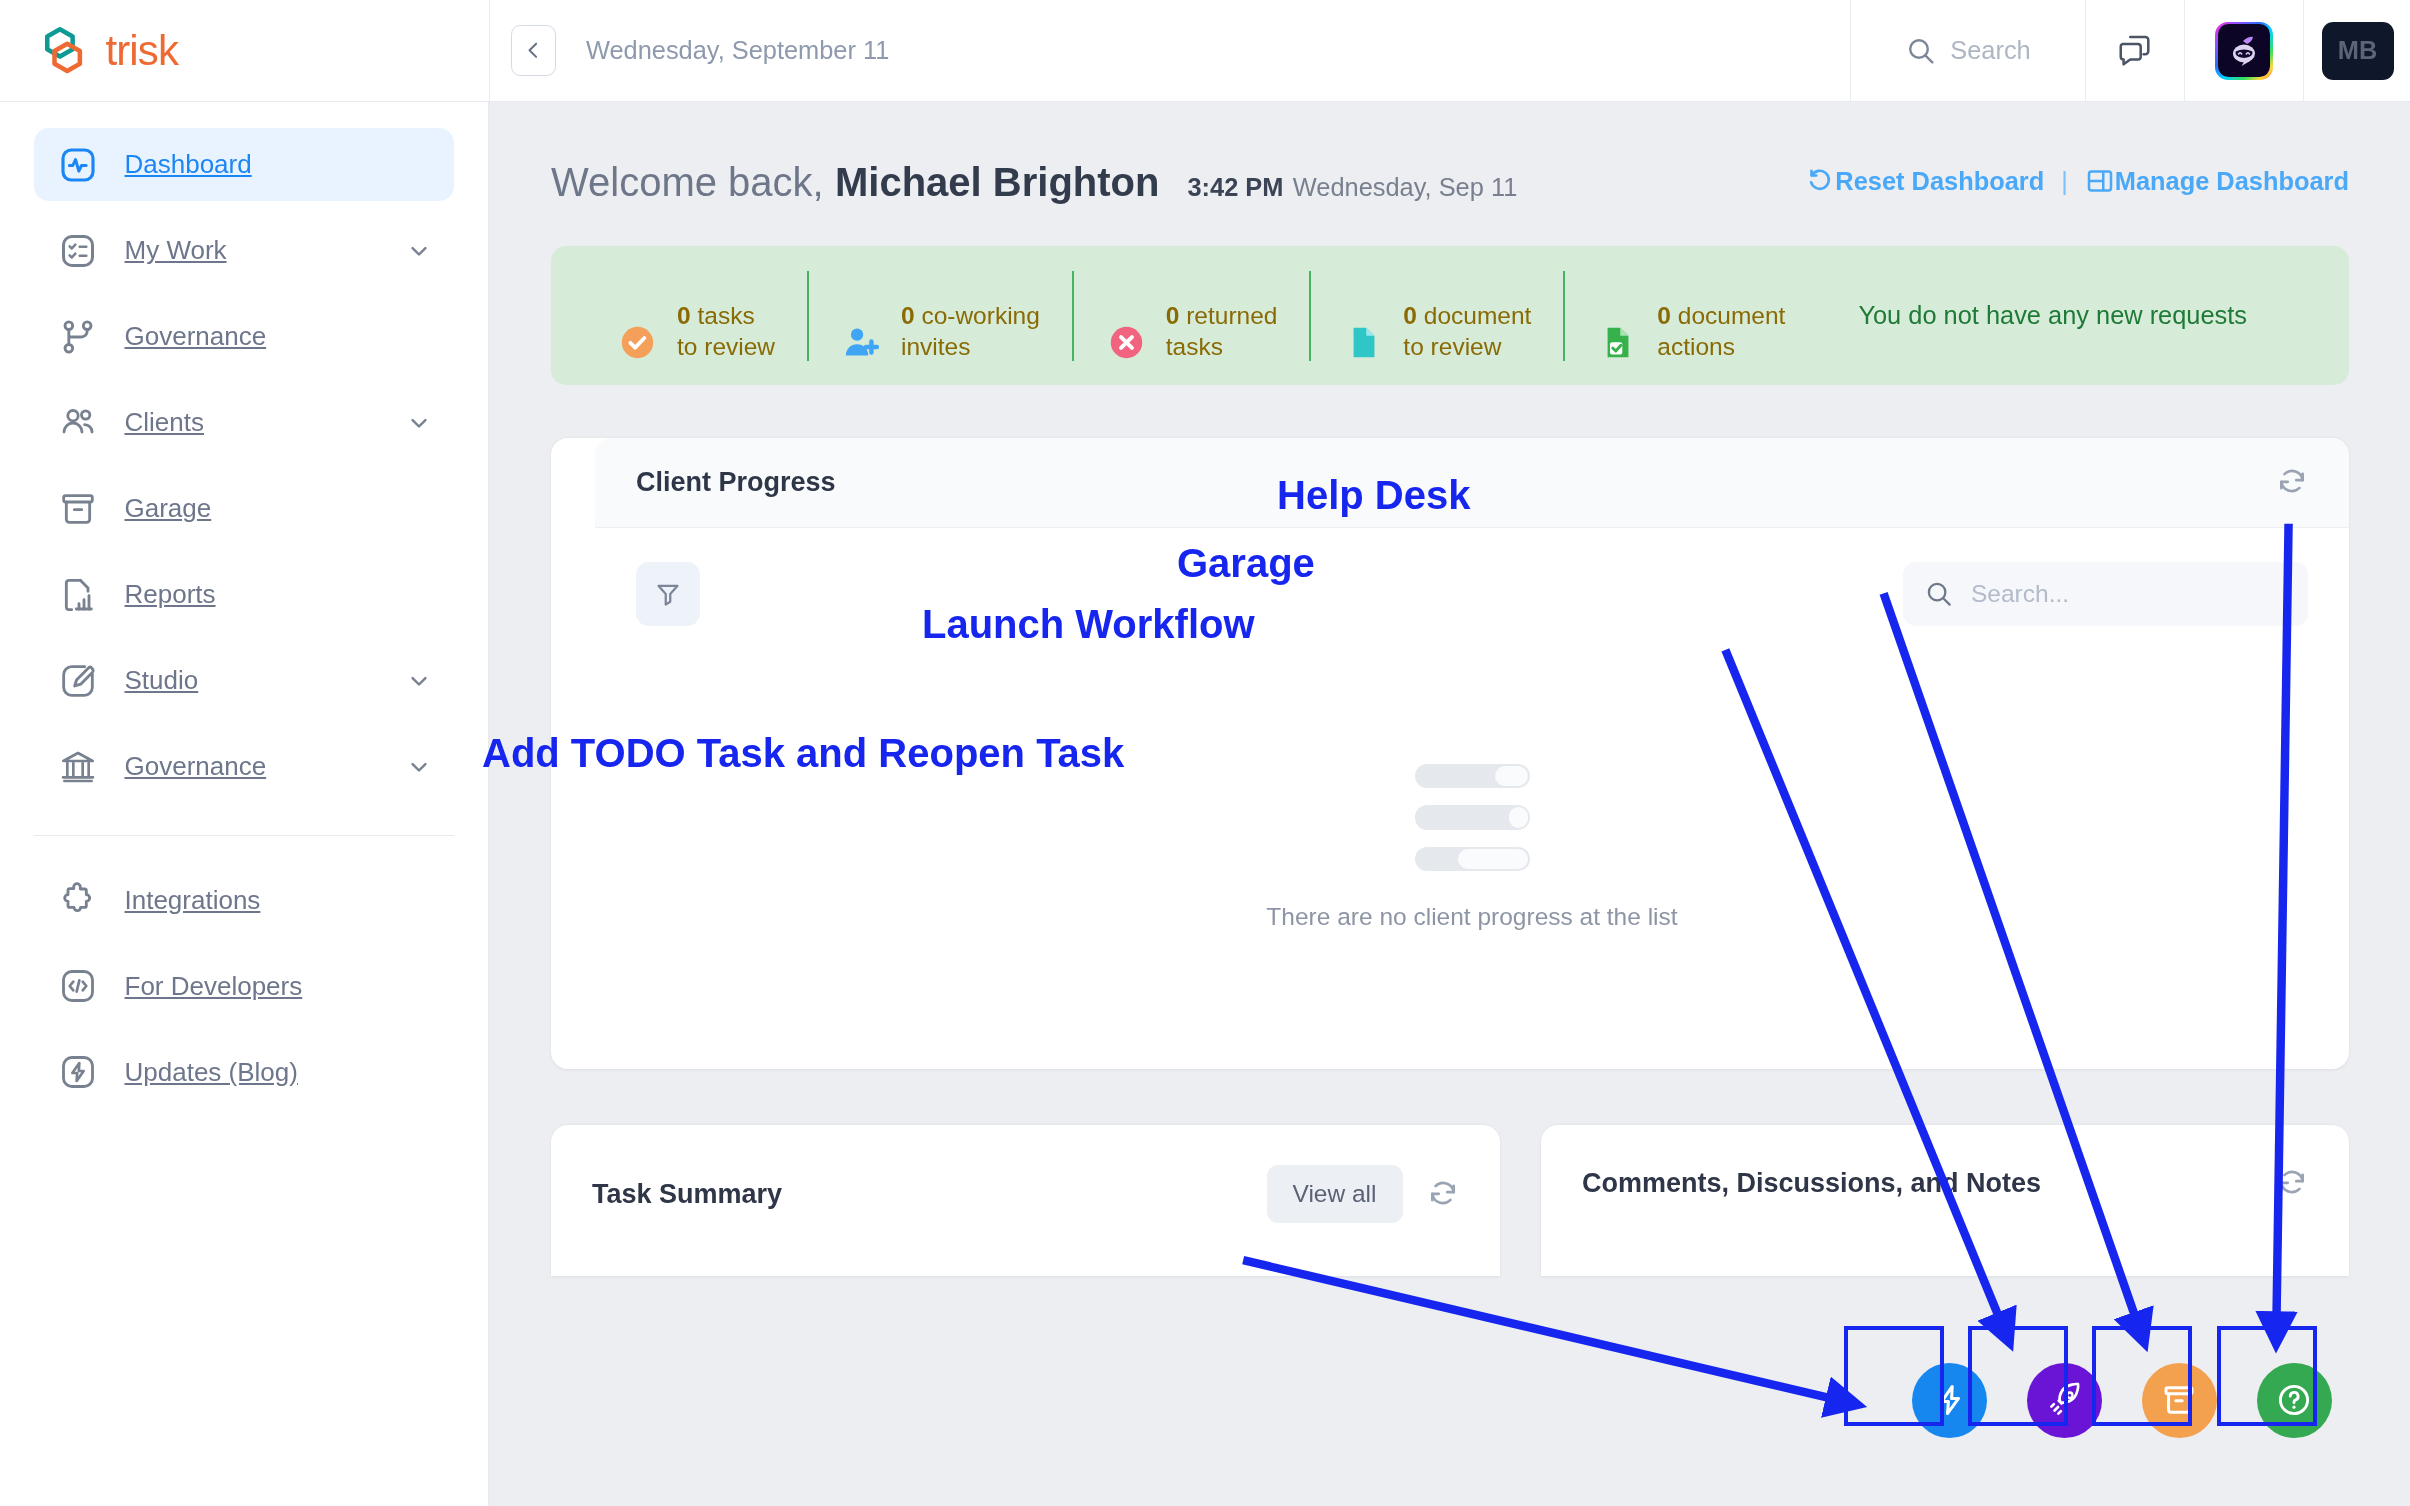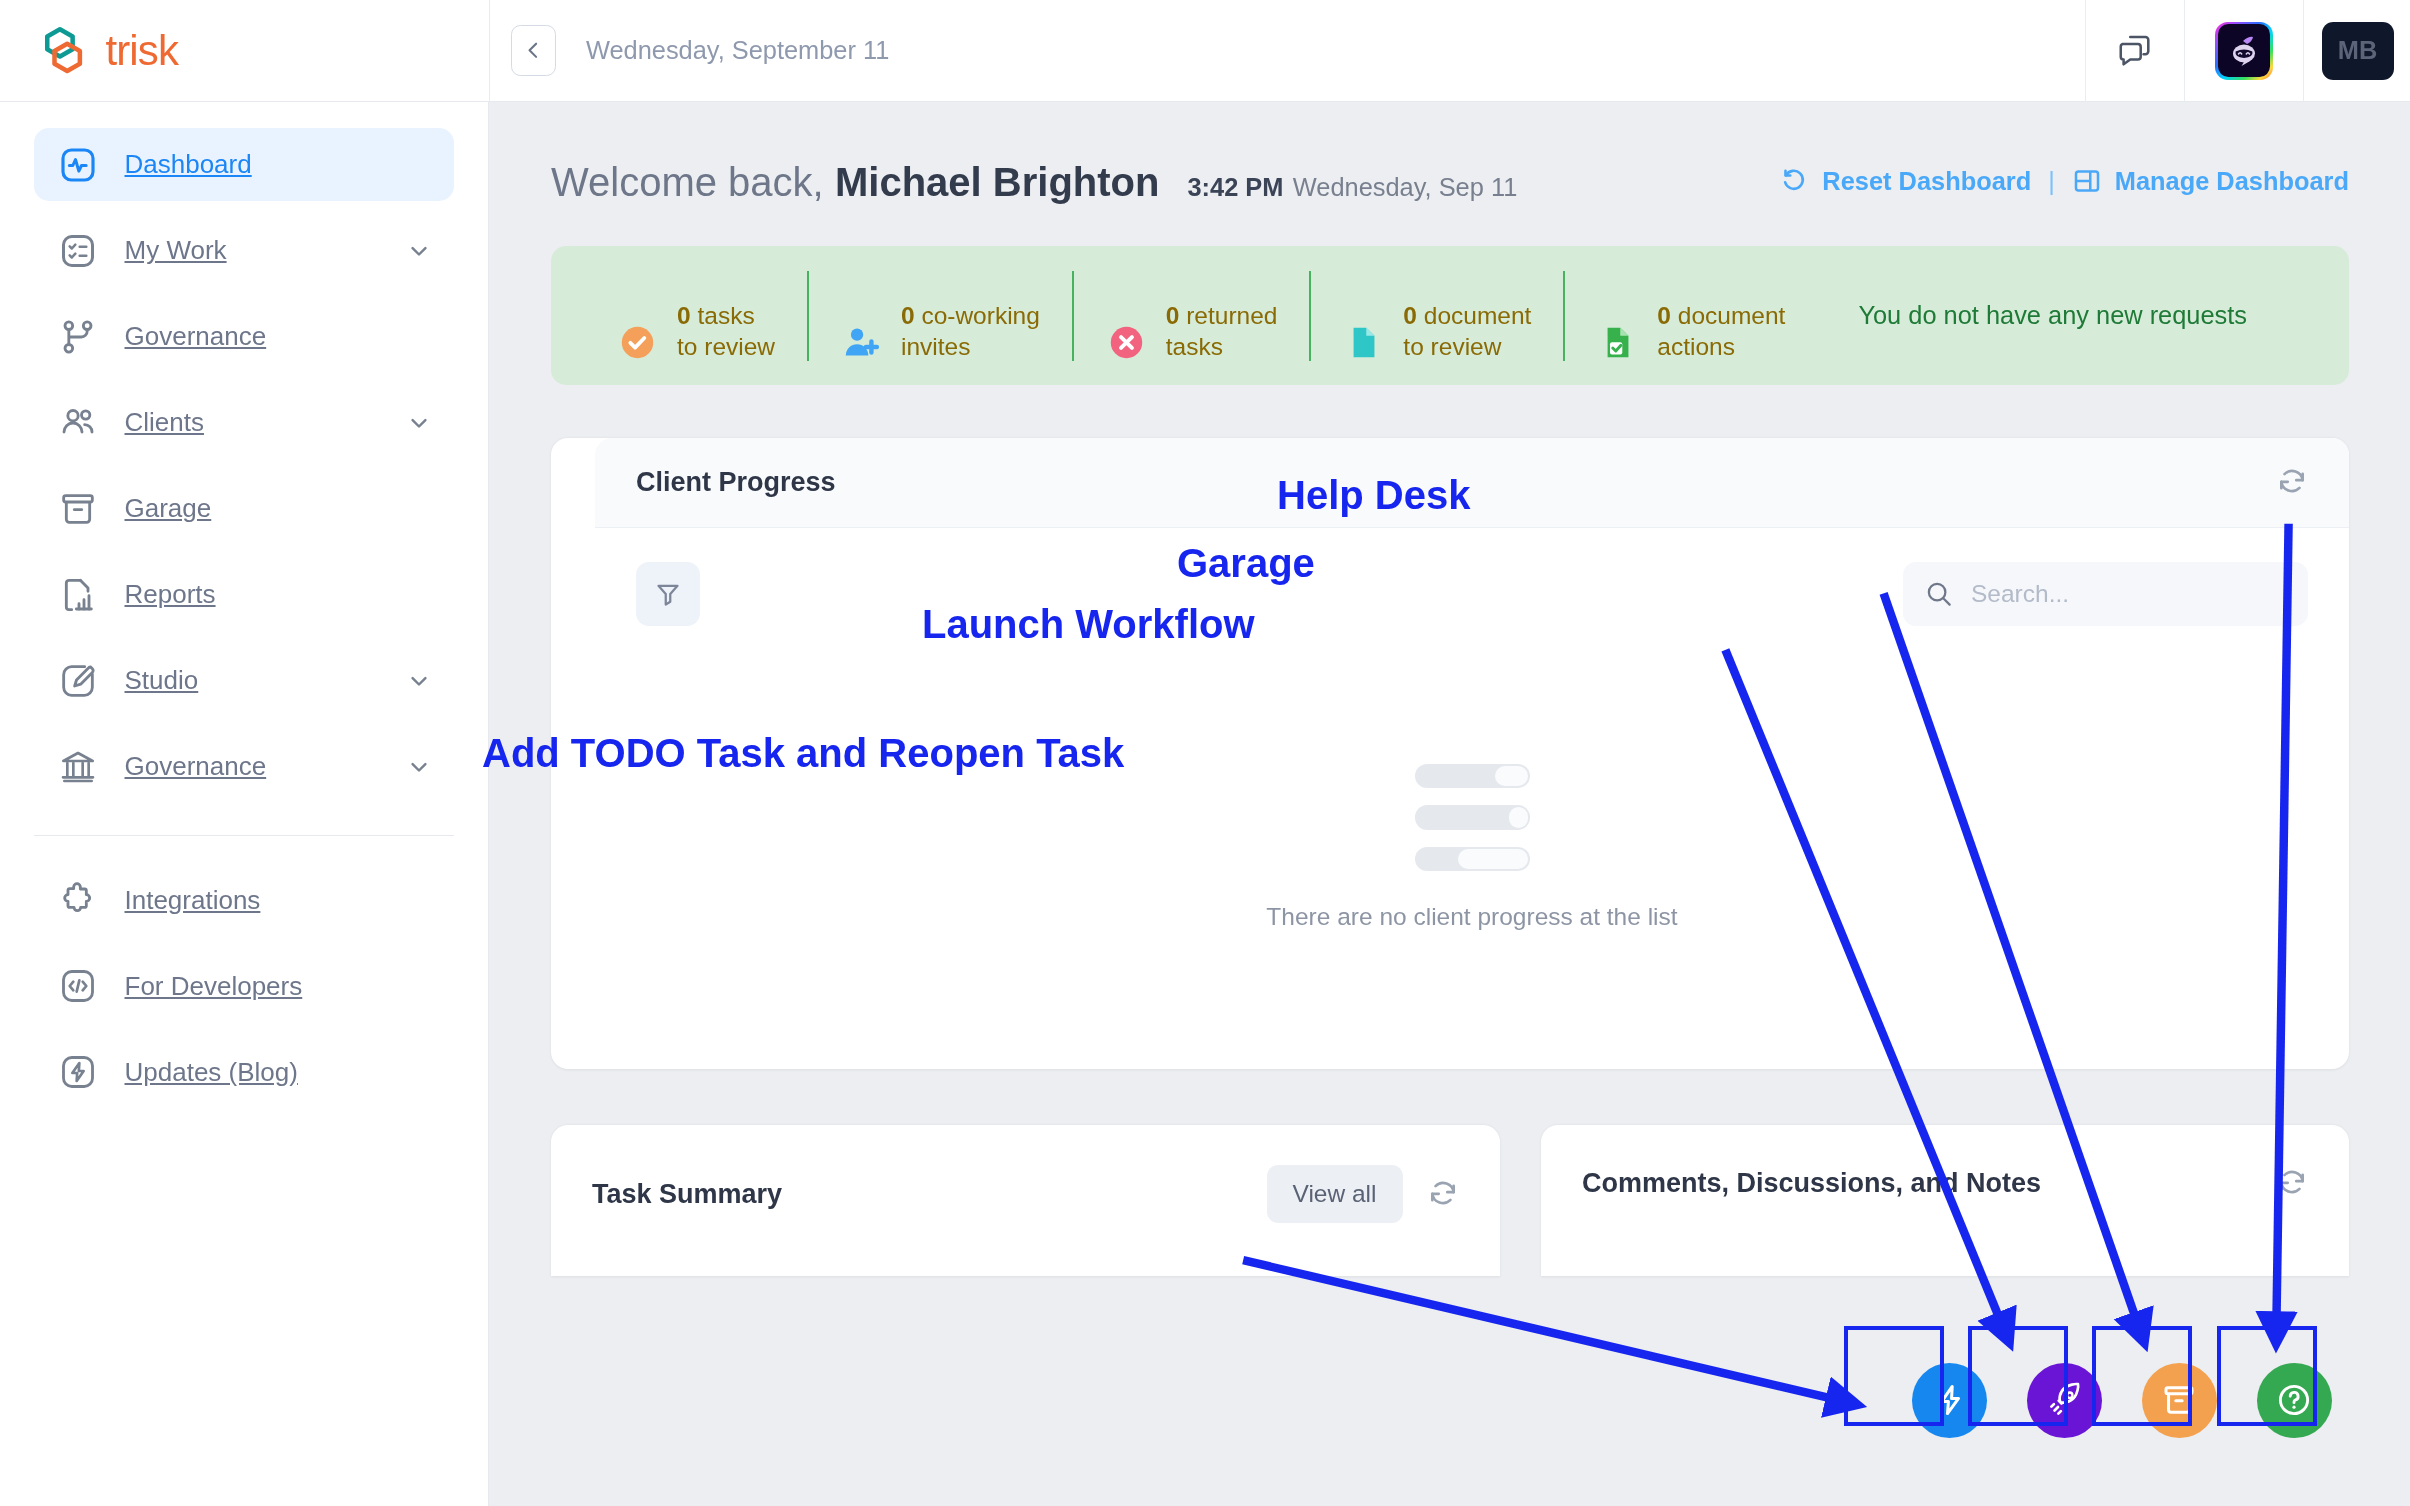--- a/index.html
+++ b/index.html
@@ -68,21 +68,21 @@
   
   .main { position: absolute; top: 102px; left: 489px; width: 1922px; height: 1405px;
           background: #eceef1; overflow: hidden; }
 
   .welcome-row { display: flex; align-items: baseline; padding: 58px 62px 0 62px; }
   .welcome-txt { font-size: 40px; color: #6e7789; font-weight: 300; }
   .welcome-name { font-size: 40px; color: #333c4d; font-weight: 700; margin-left: 11.3px; }
   .welcome-time { font-size: 25.4px; font-weight: 700; color: #3b4456; margin-left: 28px; }
   .welcome-date { font-size: 25.4px; color: #78808f; margin-left: 9.4px; font-weight: 400; }
   .dash-actions { margin-left: auto; display: flex; align-items: center; gap: 17px; }
-  .dash-link { display: flex; align-items: center; gap: 13px; color: #4aa8f8; font-size: 25.4px;
+  .dash-link { display: flex; align-items: center; color: #4aa8f8; font-size: 25.4px;
                font-weight: 700; cursor: pointer; }
   .dash-pipe { color: #7ec0fb; font-size: 25.4px; }
 
   
   .stats {
     margin: 41px 62px 0 62px; height: 139px; background: #d6ecd8; border-radius: 15px;
     display: flex; align-items: center; padding-left: 34px;
   }
   .stat { display: flex; align-items: flex-end; height: 94px; padding: 0 32px; }
   .stat-ico { width: 41px; height: 41px; flex: 0 0 41px; display:flex; align-items:center; justify-content:center; }
@@ -160,20 +160,27 @@
     </div>
     <div class="topbar-divider"></div>
     <div class="collapse-btn">
       <svg width="22.6" height="22.6" viewBox="0 0 24 24">
         <path d="M15 5 L8 12 L15 19" fill="none" stroke="#6a7488" stroke-width="2.2" stroke-linecap="round" stroke-linejoin="round"></path>
       </svg>
     </div>
     <div class="date-label">Wednesday, September 11</div>
 
     <div class="topbar-right">
+      <div class="tb-cell tb-search">
+        <svg width="32" height="32" viewBox="0 0 24 24">
+          <circle cx="10.5" cy="10.5" r="6.6" fill="none" stroke="#7d8699" stroke-width="1.8"></circle>
+          <path d="M15.4 15.4 L20.5 20.5" stroke="#7d8699" stroke-width="1.8" stroke-linecap="round"></path>
+        </svg>
+        <span>Search</span>
+      </div>
       <div class="tb-cell tb-chat">
         <svg width="38" height="38" viewBox="0 0 24 24">
           <path d="M9 3.2h9.6a1.8 1.8 0 0 1 1.8 1.8v7.2a1.8 1.8 0 0 1-1.8 1.8h-1.2" fill="none" stroke="#4b5566" stroke-width="1.6" stroke-linecap="round" stroke-linejoin="round"></path>
           <path d="M4.2 7.6h9.6a1.8 1.8 0 0 1 1.8 1.8v6.2a1.8 1.8 0 0 1-1.8 1.8H9l-4.2 3v-3a1.8 1.8 0 0 1-1.8-1.8V9.4a1.8 1.8 0 0 1 1.2-1.8z" fill="none" stroke="#4b5566" stroke-width="1.6" stroke-linejoin="round"></path>
         </svg>
       </div>
       <div class="tb-cell tb-ai">
         <div class="ai-badge">
           <div class="ai-inner">
             <svg width="40" height="40" viewBox="0 0 40 40">

